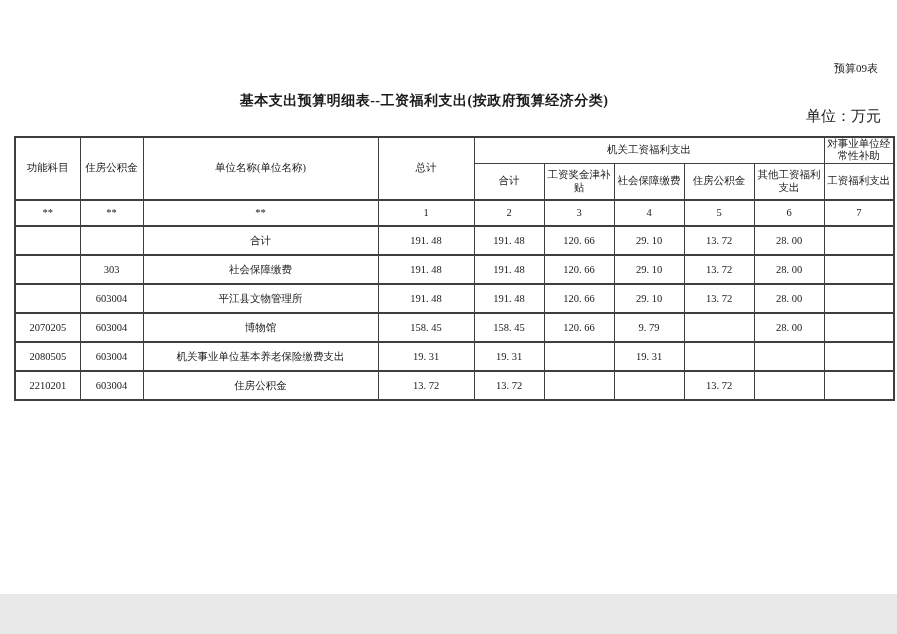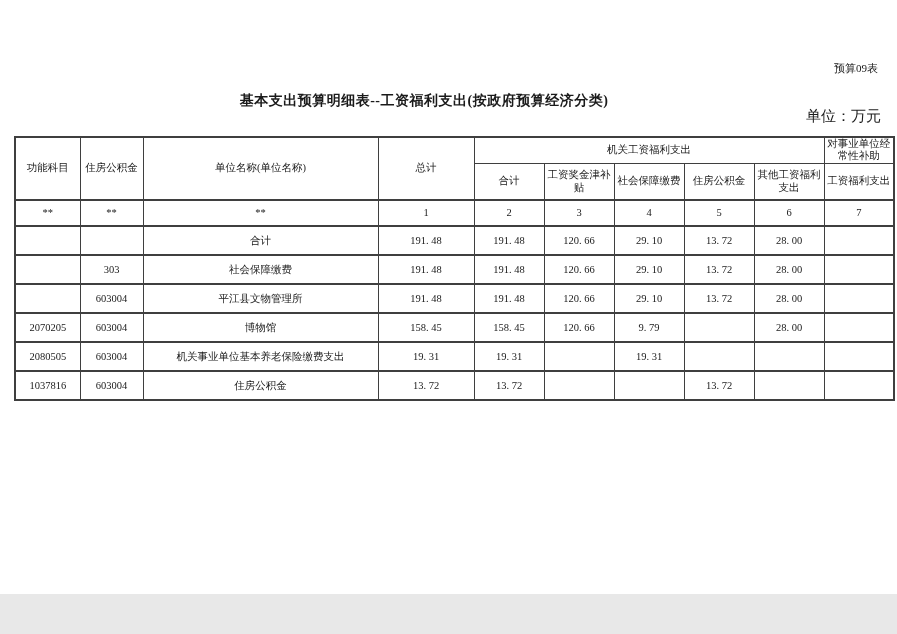--- a/index.html
+++ b/index.html
@@ -164,21 +164,21 @@
         <td>机关事业单位基本养老保险缴费支出</td>
         <td>19. 31</td>
         <td>19. 31</td>
         <td></td>
         <td>19. 31</td>
         <td></td>
         <td></td>
         <td></td>
       </tr>
       <tr class="data">
-        <td>1037816</td>
+        <td>2210201</td>
         <td>603004</td>
         <td>住房公积金</td>
         <td>13. 72</td>
         <td>13. 72</td>
         <td></td>
         <td></td>
         <td>13. 72</td>
         <td></td>
         <td></td>
       </tr>

